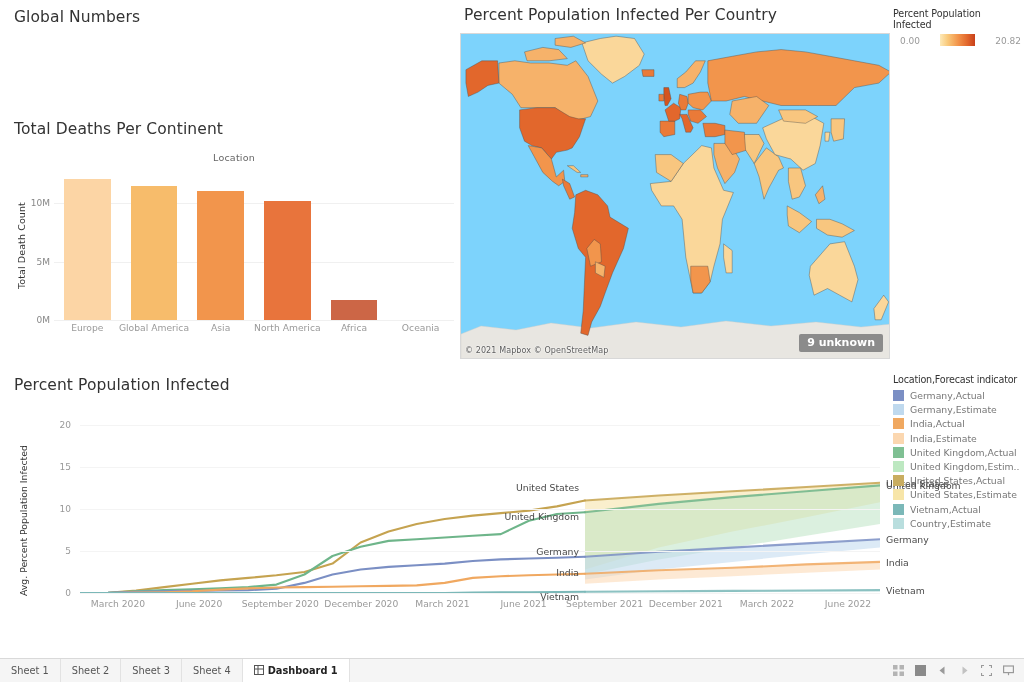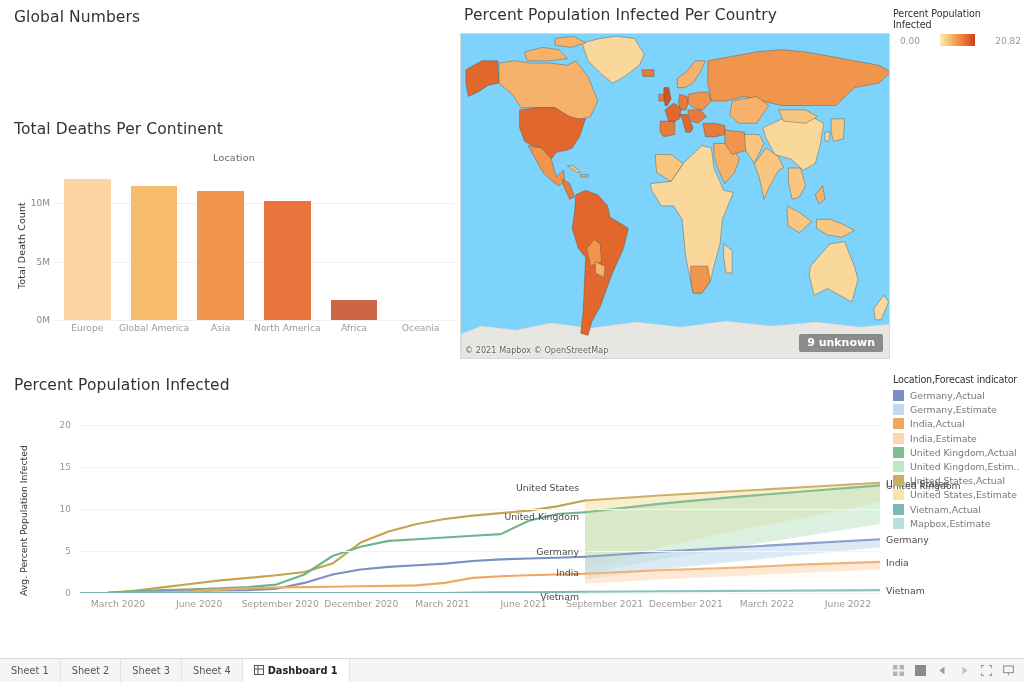--- a/index.html
+++ b/index.html
@@ -336,21 +336,21 @@
       <div class="ll-item">
         <span class="ll-sw" style="background: rgb(247, 229, 168);"></span>
         <span class="ll-label">United States,Estimate</span>
       </div>
       <div class="ll-item">
         <span class="ll-sw" style="background: rgb(123, 184, 184);"></span>
         <span class="ll-label">Vietnam,Actual</span>
       </div>
       <div class="ll-item">
         <span class="ll-sw" style="background: rgb(185, 222, 222);"></span>
-        <span class="ll-label">Mapbox,Estimate</span>
+        <span class="ll-label">Country,Estimate</span>
       </div>
     </div>
 
   <div id="bottombar">
       <div class="sheet-tab">
         <span>Sheet 1</span>
       </div>
       <div class="sheet-tab">
         <span>Sheet 2</span>
       </div>

